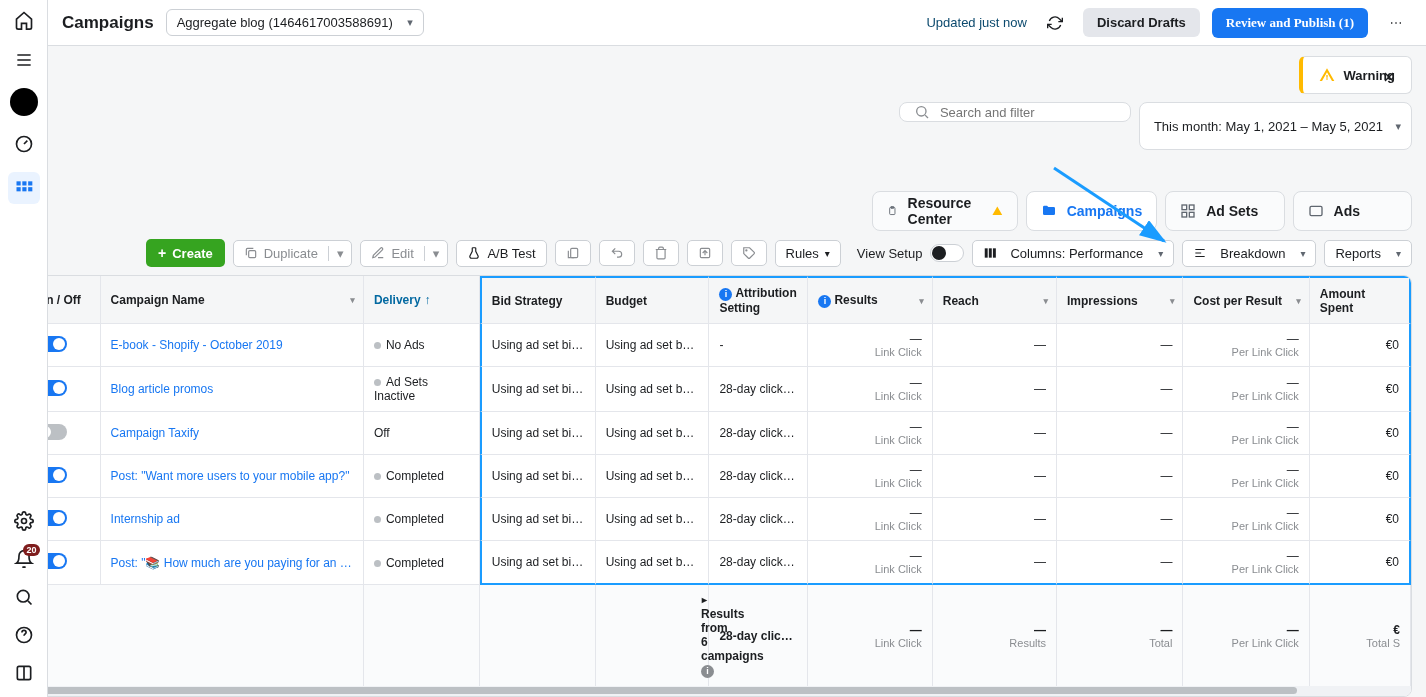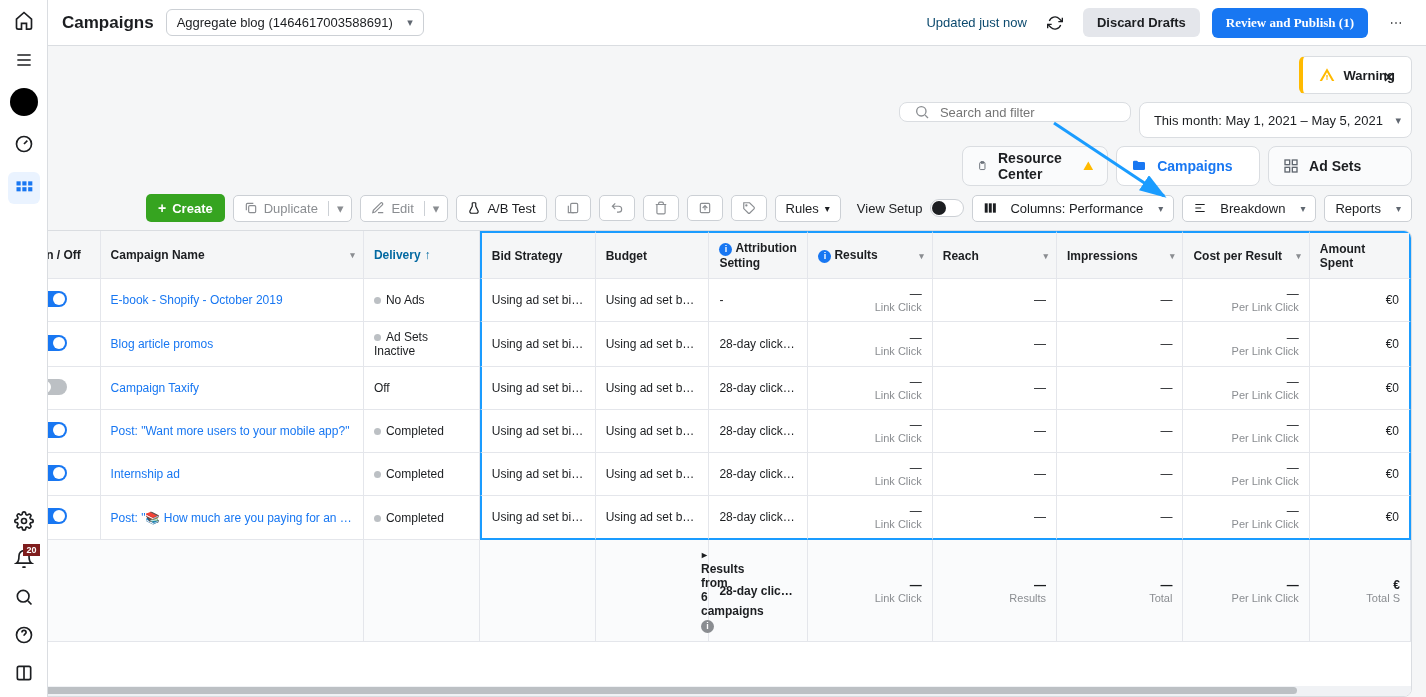--- a/index.html
+++ b/index.html
@@ -7,21 +7,21 @@
 .app { display:flex; height:697px; width:1426px; }
 
 
 .rail { width:48px; background:#fff; border-right:1px solid #dadde1; display:flex; flex-direction:column; align-items:center; padding-top:8px; }
 .rail-top { display:flex; flex-direction:column; gap:16px; align-items:center; }
 .rail-bottom { margin-top:auto; display:flex; flex-direction:column; gap:14px; align-items:center; padding-bottom:12px; }
 .rail-icon { width:24px; height:24px; display:flex; align-items:center; justify-content:center; color:#1c1e21; cursor:pointer; position:relative; }
 .rail-icon.active { background:#eaf3ff; border-radius:6px; width:32px; height:32px; }
 .rail-icon svg { width:20px; height:20px; }
 .avatar { width:28px; height:28px; border-radius:50%; background:#000; }
-.badge-n { position:absolute; top:-3px; right:-4px; background:#7f1d1d; color:#fff; font-size:9px; font-weight:700; padding:0 3px; border-radius:0; line-height:12px; }
+.badge-n { position:absolute; top:-3px; right:-4px; background:#7f1d1d; color:#fff; font-size:9px; font-weight:700; padding:0 3px; border-radius:6px; line-height:12px; }
 
 
 .main { flex:1; display:flex; flex-direction:column; overflow:hidden; }
 
 
 .hdr { height:46px; background:#fff; border-bottom:1px solid #dadde1; display:flex; align-items:center; padding:0 14px; gap:12px; }
 .hdr-title { font-weight:700; font-size:17px; }
 .acct-sel { border:1px solid #ccd0d5; border-radius:6px; background:#fff; padding:5px 30px 5px 10px; font-size:13px; position:relative; min-width:240px; cursor:pointer; }
 .acct-sel::after { content:"▾"; position:absolute; right:10px; top:6px; font-size:11px; color:#606770; }
 .hdr-spacer { flex:1; }
@@ -40,25 +40,25 @@
 .warn-head { display:flex; align-items:center; gap:8px; font-weight:700; }
 .warn-head svg { color:#ffba00; }
 .warn-body { font-size:13px; margin-top:4px; padding-left:24px; }
 .warn-body a { color:#1877f2; text-decoration:none; }
 .warn-close { position:absolute; right:14px; top:12px; cursor:pointer; }
 
 
 .srow { display:flex; gap:8px; }
 .search { flex:1; border:1px solid #dadde1; border-radius:8px; background:#fff; display:flex; align-items:center; padding:0 14px; height:20px; }
 .search input { border:none; outline:none; flex:1; font-size:13px; margin-left:10px; }
-.datebtn { border:1px solid #dadde1; background:#fff; border-radius:8px; padding:0 28px 0 14px; height:36px; display:flex; align-items:center; font-size:13px; position:relative; cursor:pointer; }
+.datebtn { border:1px solid #dadde1; background:#fff; border-radius:8px; padding:0 28px 0 14px; height:48px; display:flex; align-items:center; font-size:13px; position:relative; cursor:pointer; }
 .datebtn::after { content:"▾"; position:absolute; right:10px; font-size:11px; color:#606770; }
 
 
-.tabs { display:flex; gap:8px; }
+.tabs { display:flex; gap:8px;margin-top:33px; }
 .tab { flex:1; border:1px solid #dadde1; border-radius:8px; background:#fafbfc; height:40px; display:flex; align-items:center; padding:0 14px; gap:10px; cursor:pointer; font-weight:600; font-size:14px; }
 .tab.active { background:#fff; color:#1877f2; }
 .tab .tab-warn { margin-left:auto; }
 
 
 .tbar { display:flex; align-items:center; gap:8px; }
 .btn-create { background:#36a420; color:#fff; padding:6px 12px; border-radius:5px; font-weight:600; display:flex; align-items:center; gap:6px; cursor:pointer; font-size:13px; }
 .btn-tb { border:1px solid #ccd0d5; background:#fff; border-radius:5px; padding:5px 10px; color:#8a8d91; display:flex; align-items:center; gap:6px; font-size:13px; cursor:pointer; }
 .btn-tb.split { padding-right:0; }
 .btn-tb .caret { border-left:1px solid #ccd0d5; padding:0 8px; margin-left:4px; }
@@ -249,20 +249,26 @@
         </div>
         <div class="tab">
           <svg width="16" height="16" viewBox="0 0 24 24" fill="none" stroke="#606770" stroke-width="2">
               <rect x="3" y="3" width="7" height="7"></rect>
               <rect x="14" y="3" width="7" height="7"></rect>
               <rect x="3" y="14" width="7" height="7"></rect>
               <rect x="14" y="14" width="7" height="7"></rect>
             </svg>
           <span>Ad Sets</span>
         </div>
+        <div class="tab">
+          <svg width="16" height="16" viewBox="0 0 24 24" fill="none" stroke="#606770" stroke-width="2">
+              <rect x="3" y="5" width="18" height="14" rx="2"></rect>
+            </svg>
+          <span>Ads</span>
+        </div>
       </div>
 
       <div class="tbar" style="position:relative;">
         <div class="btn-create">
             <span style="font-size:14px;">+</span>
             <span>Create</span>
           </div>
         <div class="btn-tb split">
             <svg viewBox="0 0 24 24" fill="none" stroke="currentColor" stroke-width="2">
               <rect x="8" y="8" width="12" height="12" rx="2"></rect>

